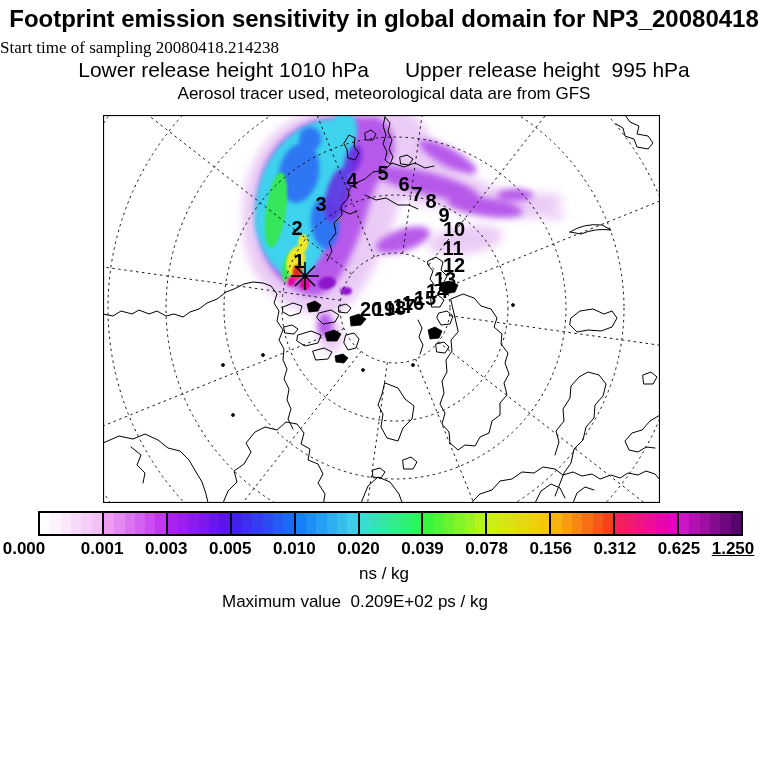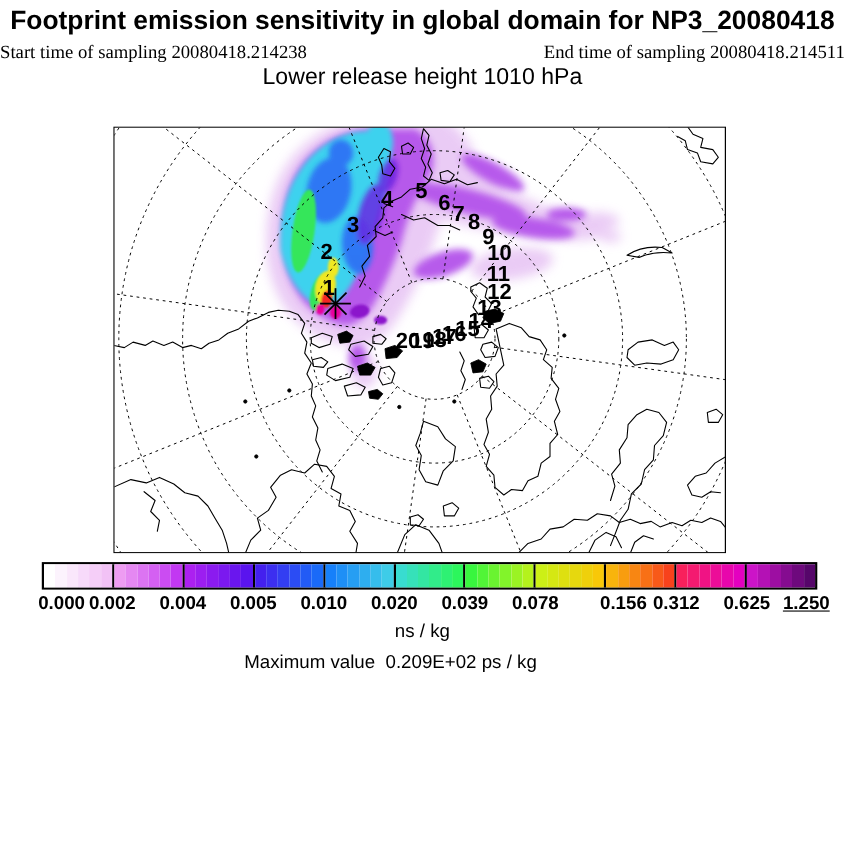--- a/index.html
+++ b/index.html
@@ -29,25 +29,26 @@
   .traj{font-family:"Liberation Sans",sans-serif;font-size:20px;font-weight:bold;fill:#000;}
 </style>
 </head>
 <body>
 
 <div class="page">
 
   <div class="hdr title">Footprint emission sensitivity in global domain for NP3_20080418</div>
   <div class="hdr l2">
     <span>Start time of sampling 20080418.214238</span>
-    <span>End time of sampling 20080418.214511</span>
   </div>
   <div class="hdr l3">
     <span>Lower release height 1010 hPa</span>
+    <span>Upper release height  995 hPa</span>
   </div>
+  <div class="hdr l4">Aerosol tracer used, meteorological data are from GFS</div>
 
   <div class="map-wrap">
   <svg width="557" height="388" viewBox="0 0 557 388">
     <defs>
       <clipPath id="mapclip">
             <rect x="1" y="1" width="555" height="386"></rect>
           </clipPath>
       <filter id="b5" x="-60%" y="-60%" width="220%" height="220%">
             <feGaussianBlur stdDeviation="5"></feGaussianBlur>
           </filter>
@@ -304,29 +305,29 @@
       <div class="seg">
         <div class="cell" style="background: rgb(204, 20, 200);"></div>
         <div class="cell" style="background: rgb(180, 17, 181);"></div>
         <div class="cell" style="background: rgb(157, 14, 162);"></div>
         <div class="cell" style="background: rgb(133, 12, 144);"></div>
         <div class="cell" style="background: rgb(110, 9, 125);"></div>
         <div class="cell" style="background: rgb(86, 6, 106);"></div>
       </div>
     </div>
   <div class="cbar-labels" id="cbar-labels">
-      <span style="left: 24px; margin-left: 32px;">0.000</span>
-      <span style="left: 102.091px;">0.002</span>
-      <span style="left: 166.182px;">0.004</span>
+      <span style="left: 24px;">0.000</span>
+      <span style="left: 102.091px;">0.001</span>
+      <span style="left: 166.182px;">0.003</span>
       <span style="left: 230.273px;">0.005</span>
       <span style="left: 294.364px;">0.010</span>
       <span style="left: 358.455px;">0.020</span>
       <span style="left: 422.545px;">0.039</span>
       <span style="left: 486.636px;">0.078</span>
-      <span style="left: 550.727px; margin-left: 16px;">0.156</span>
+      <span style="left: 550.727px;">0.156</span>
       <span style="left: 614.818px;">0.312</span>
       <span style="left: 678.909px;">0.625</span>
       <span style="left: 733px; text-decoration: underline;">1.250</span>
     </div>
   <div class="units">ns / kg</div>
   <div class="maxval">Maximum value  0.209E+02 ps / kg</div>
 
 </div>
 
 </body></html>

